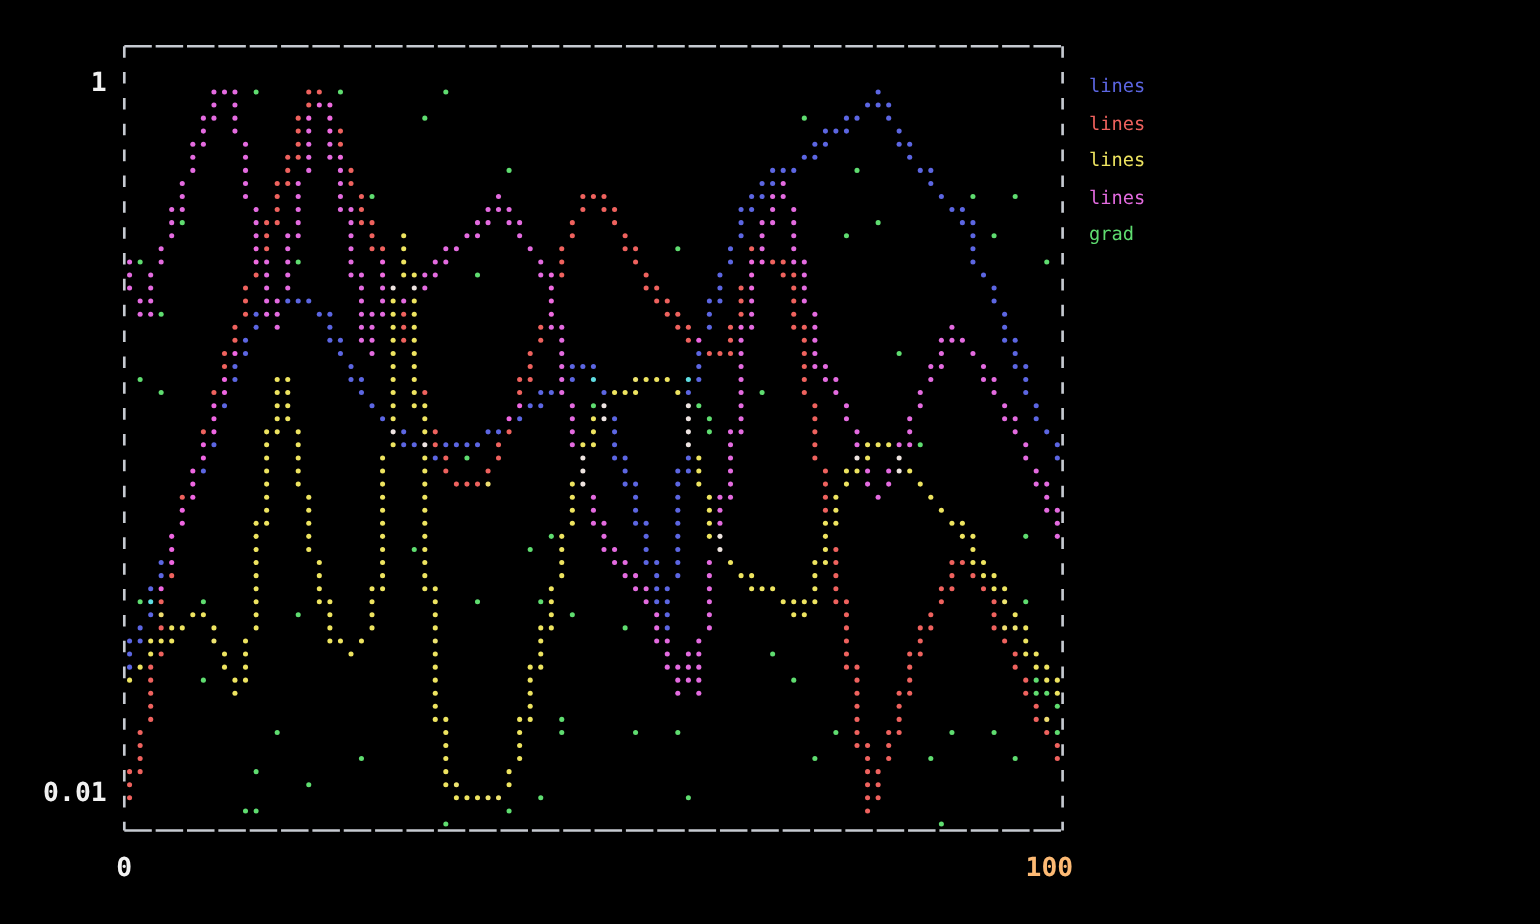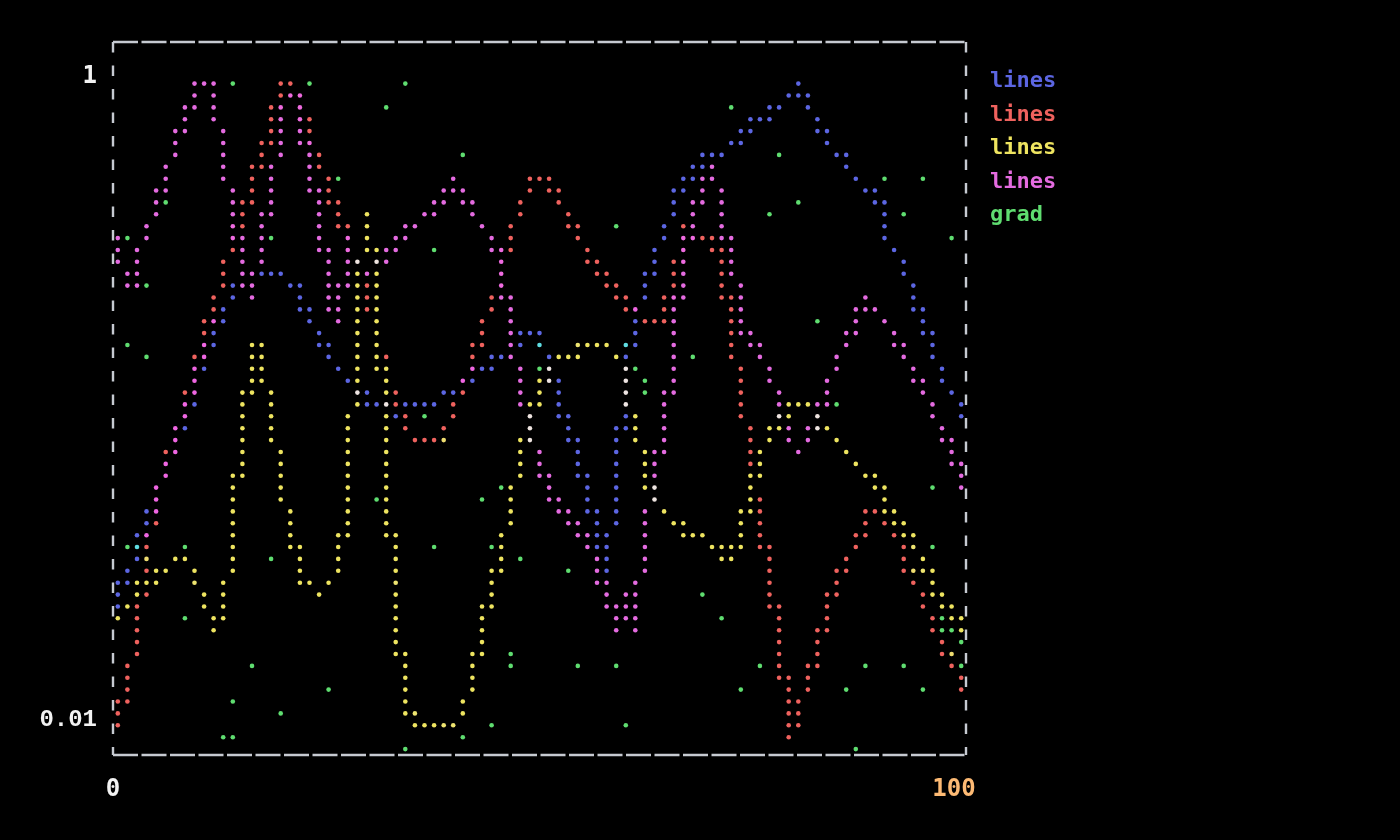--- a/index.html
+++ b/index.html
@@ -20,22 +20,22 @@
     white-space:pre;
   }
   .tick-y{text-align:right;width:90px;}
   .tick-x{text-align:center;width:120px;}
   #legend{
     position:absolute;
     left:990px;top:63px;
     display:flex;flex-direction:column;
   }
   .legend-item{
-    font-size:22px;
-    font-weight:bold;
+    font-size:17px;
+    font-weight:normal;
     line-height:33.5px;
     white-space:pre;
   }
 </style>
 </head>
 <body>
 
 <div id="screen">
 
   <svg id="plot-svg" width="1400" height="840">
@@ -1023,21 +1023,21 @@
         <circle cx="942.0" cy="618.3" r="2.3" fill="#5fdd70"></circle>
         <circle cx="942.0" cy="630.2" r="2.3" fill="#5fdd70"></circle>
         <circle cx="951.6" cy="630.2" r="2.3" fill="#5fdd70"></circle>
         <circle cx="932.5" cy="547.0" r="2.3" fill="#5fdd70"></circle>
         <circle cx="961.2" cy="642.1" r="2.3" fill="#5fdd70"></circle>
         <circle cx="961.2" cy="665.9" r="2.3" fill="#5fdd70"></circle>
       </g>
   </svg>
 
   <div class="tick-label tick-y" style="left: 7px; top: 61px; color: rgb(242, 242, 242);">1</div>
-  <div class="tick-label tick-y" style="left: 7px; top: 706px; color: rgb(242, 242, 242); font-family: Liberation Mono, monospace;">0.01</div>
+  <div class="tick-label tick-y" style="left: 7px; top: 706px; color: rgb(242, 242, 242);">0.01</div>
   <div class="tick-label tick-x" style="left: 53px; top: 774px; color: rgb(242, 242, 242);">0</div>
   <div class="tick-label tick-x" style="left: 894px; top: 774px; color: #fdba74;">100</div>
 
   <div id="legend">
     <div class="legend-item" style="color: rgb(92, 102, 226);">lines</div>
     <div class="legend-item" style="color: rgb(239, 98, 94);">lines</div>
     <div class="legend-item" style="color: rgb(238, 228, 96);">lines</div>
     <div class="legend-item" style="color: rgb(228, 107, 224);">lines</div>
     <div class="legend-item" style="color: rgb(95, 221, 112);">grad</div>
   </div>

